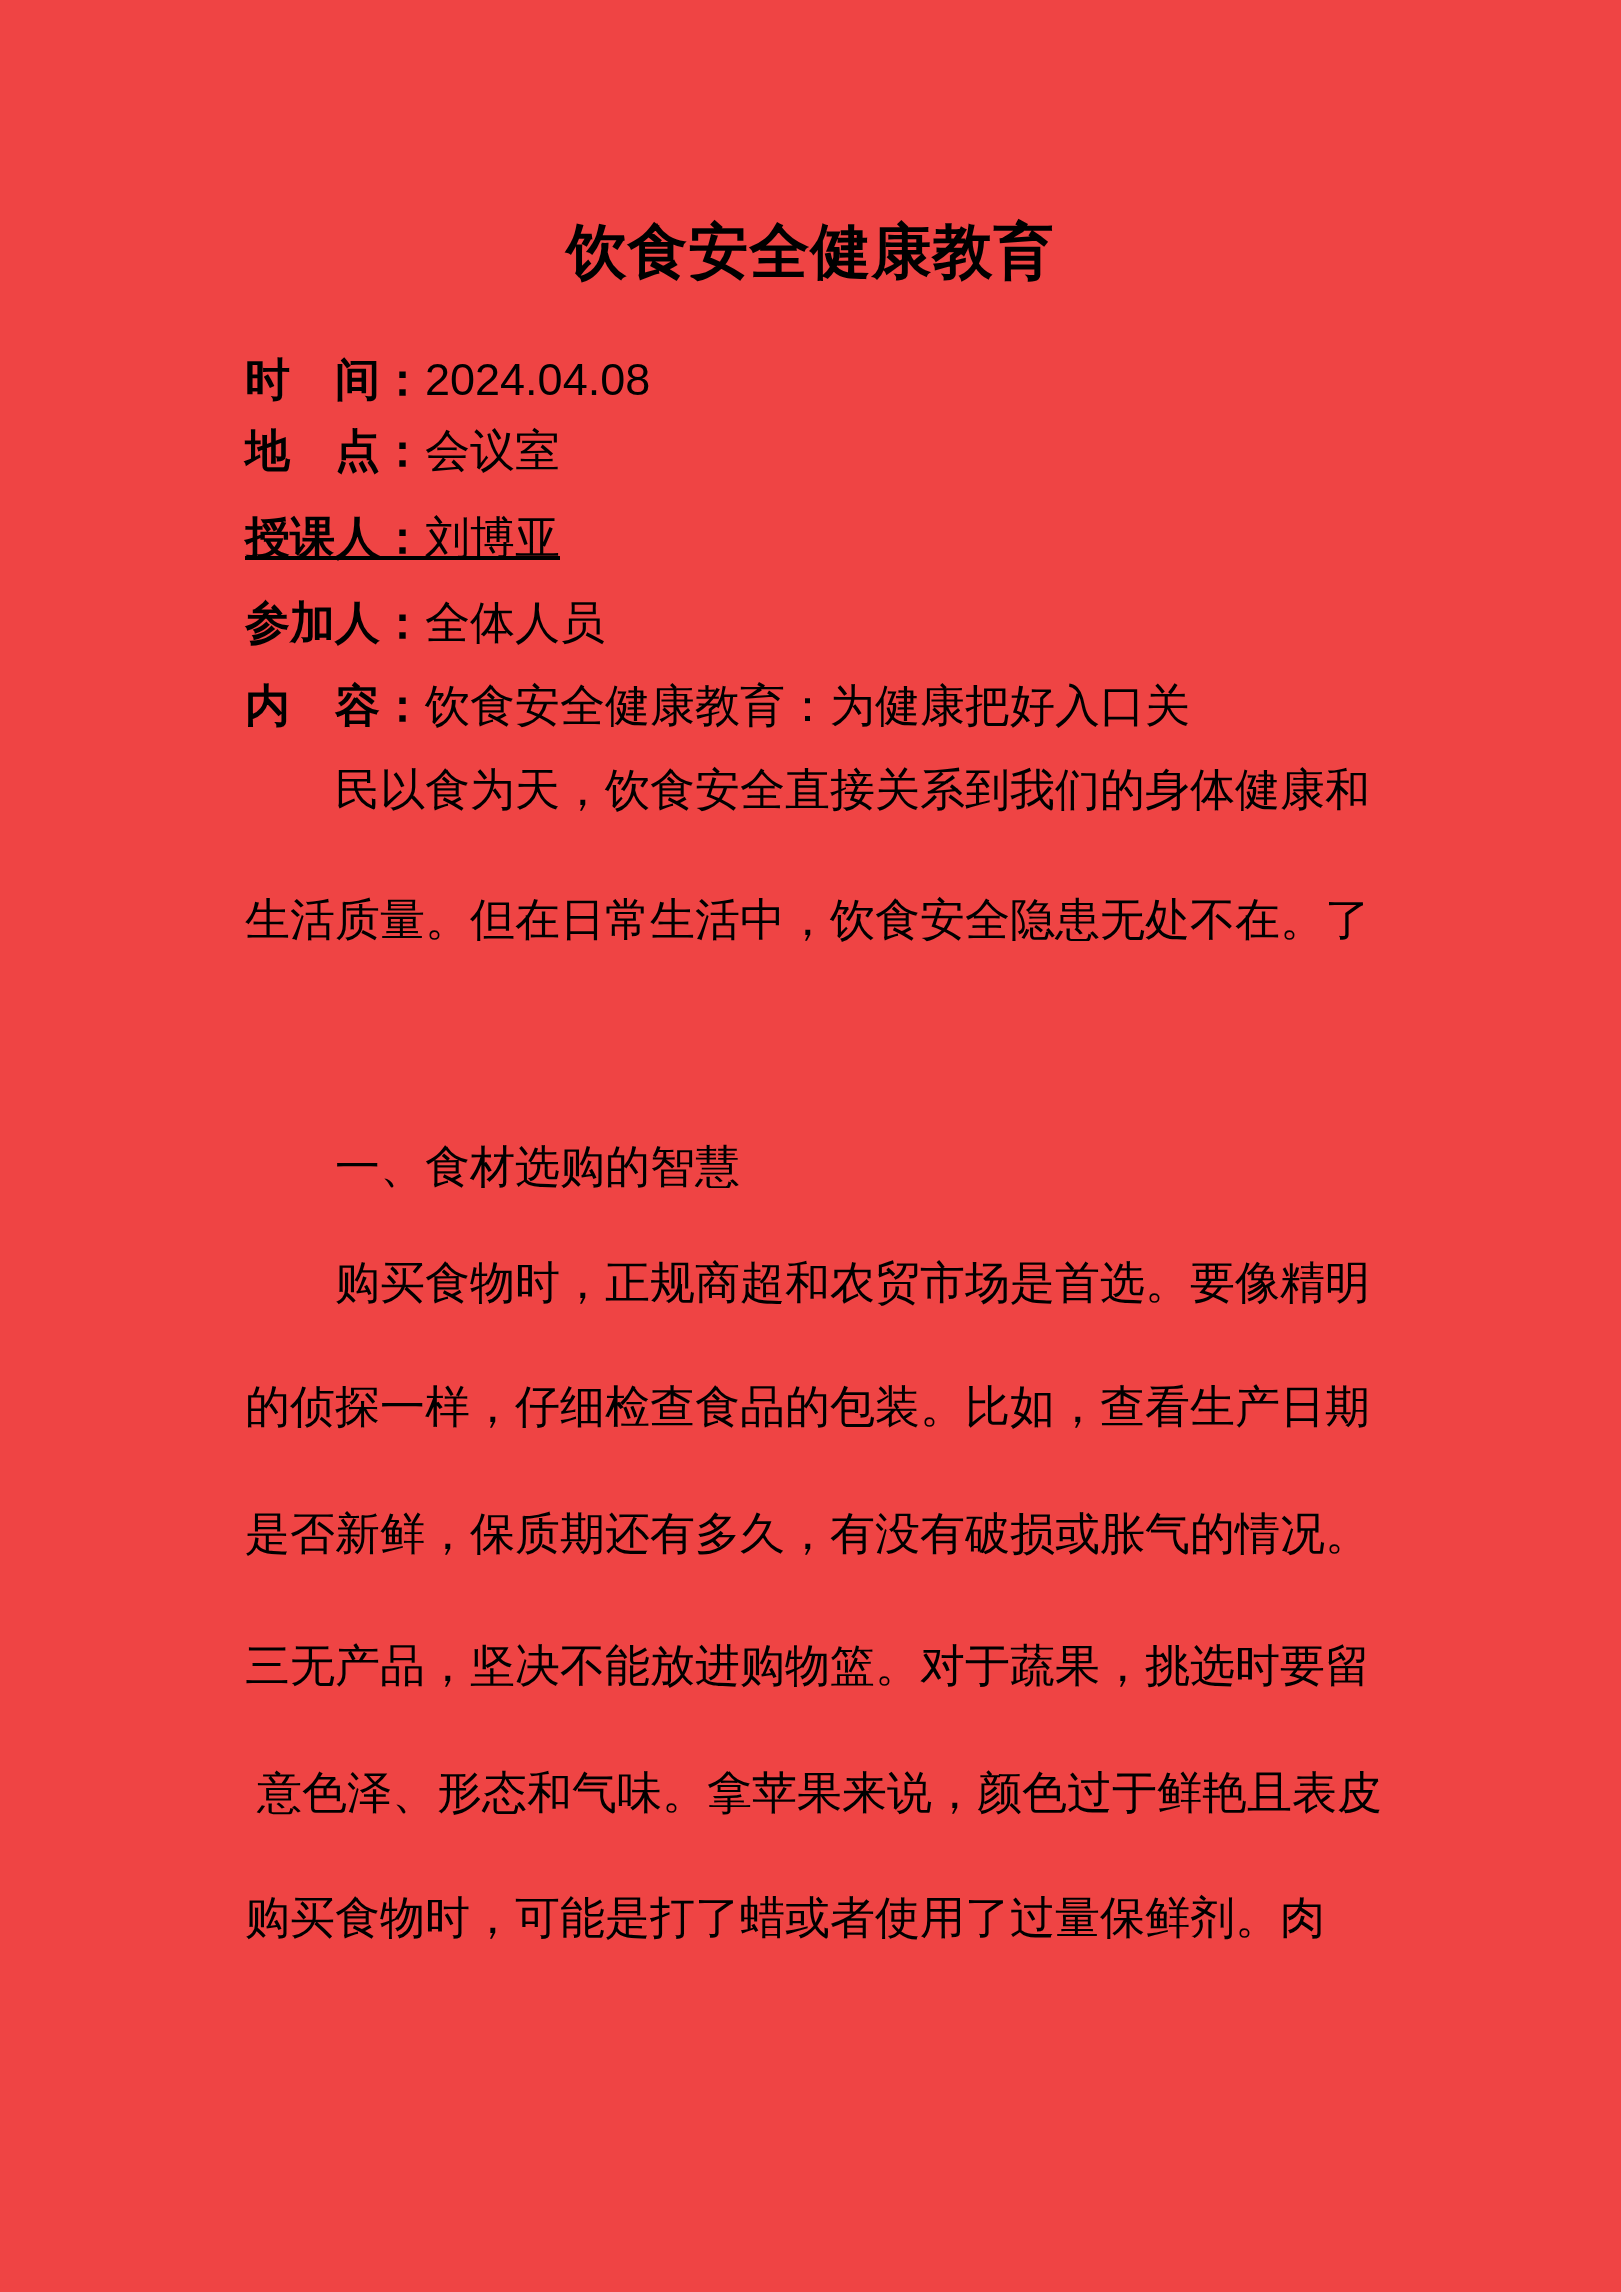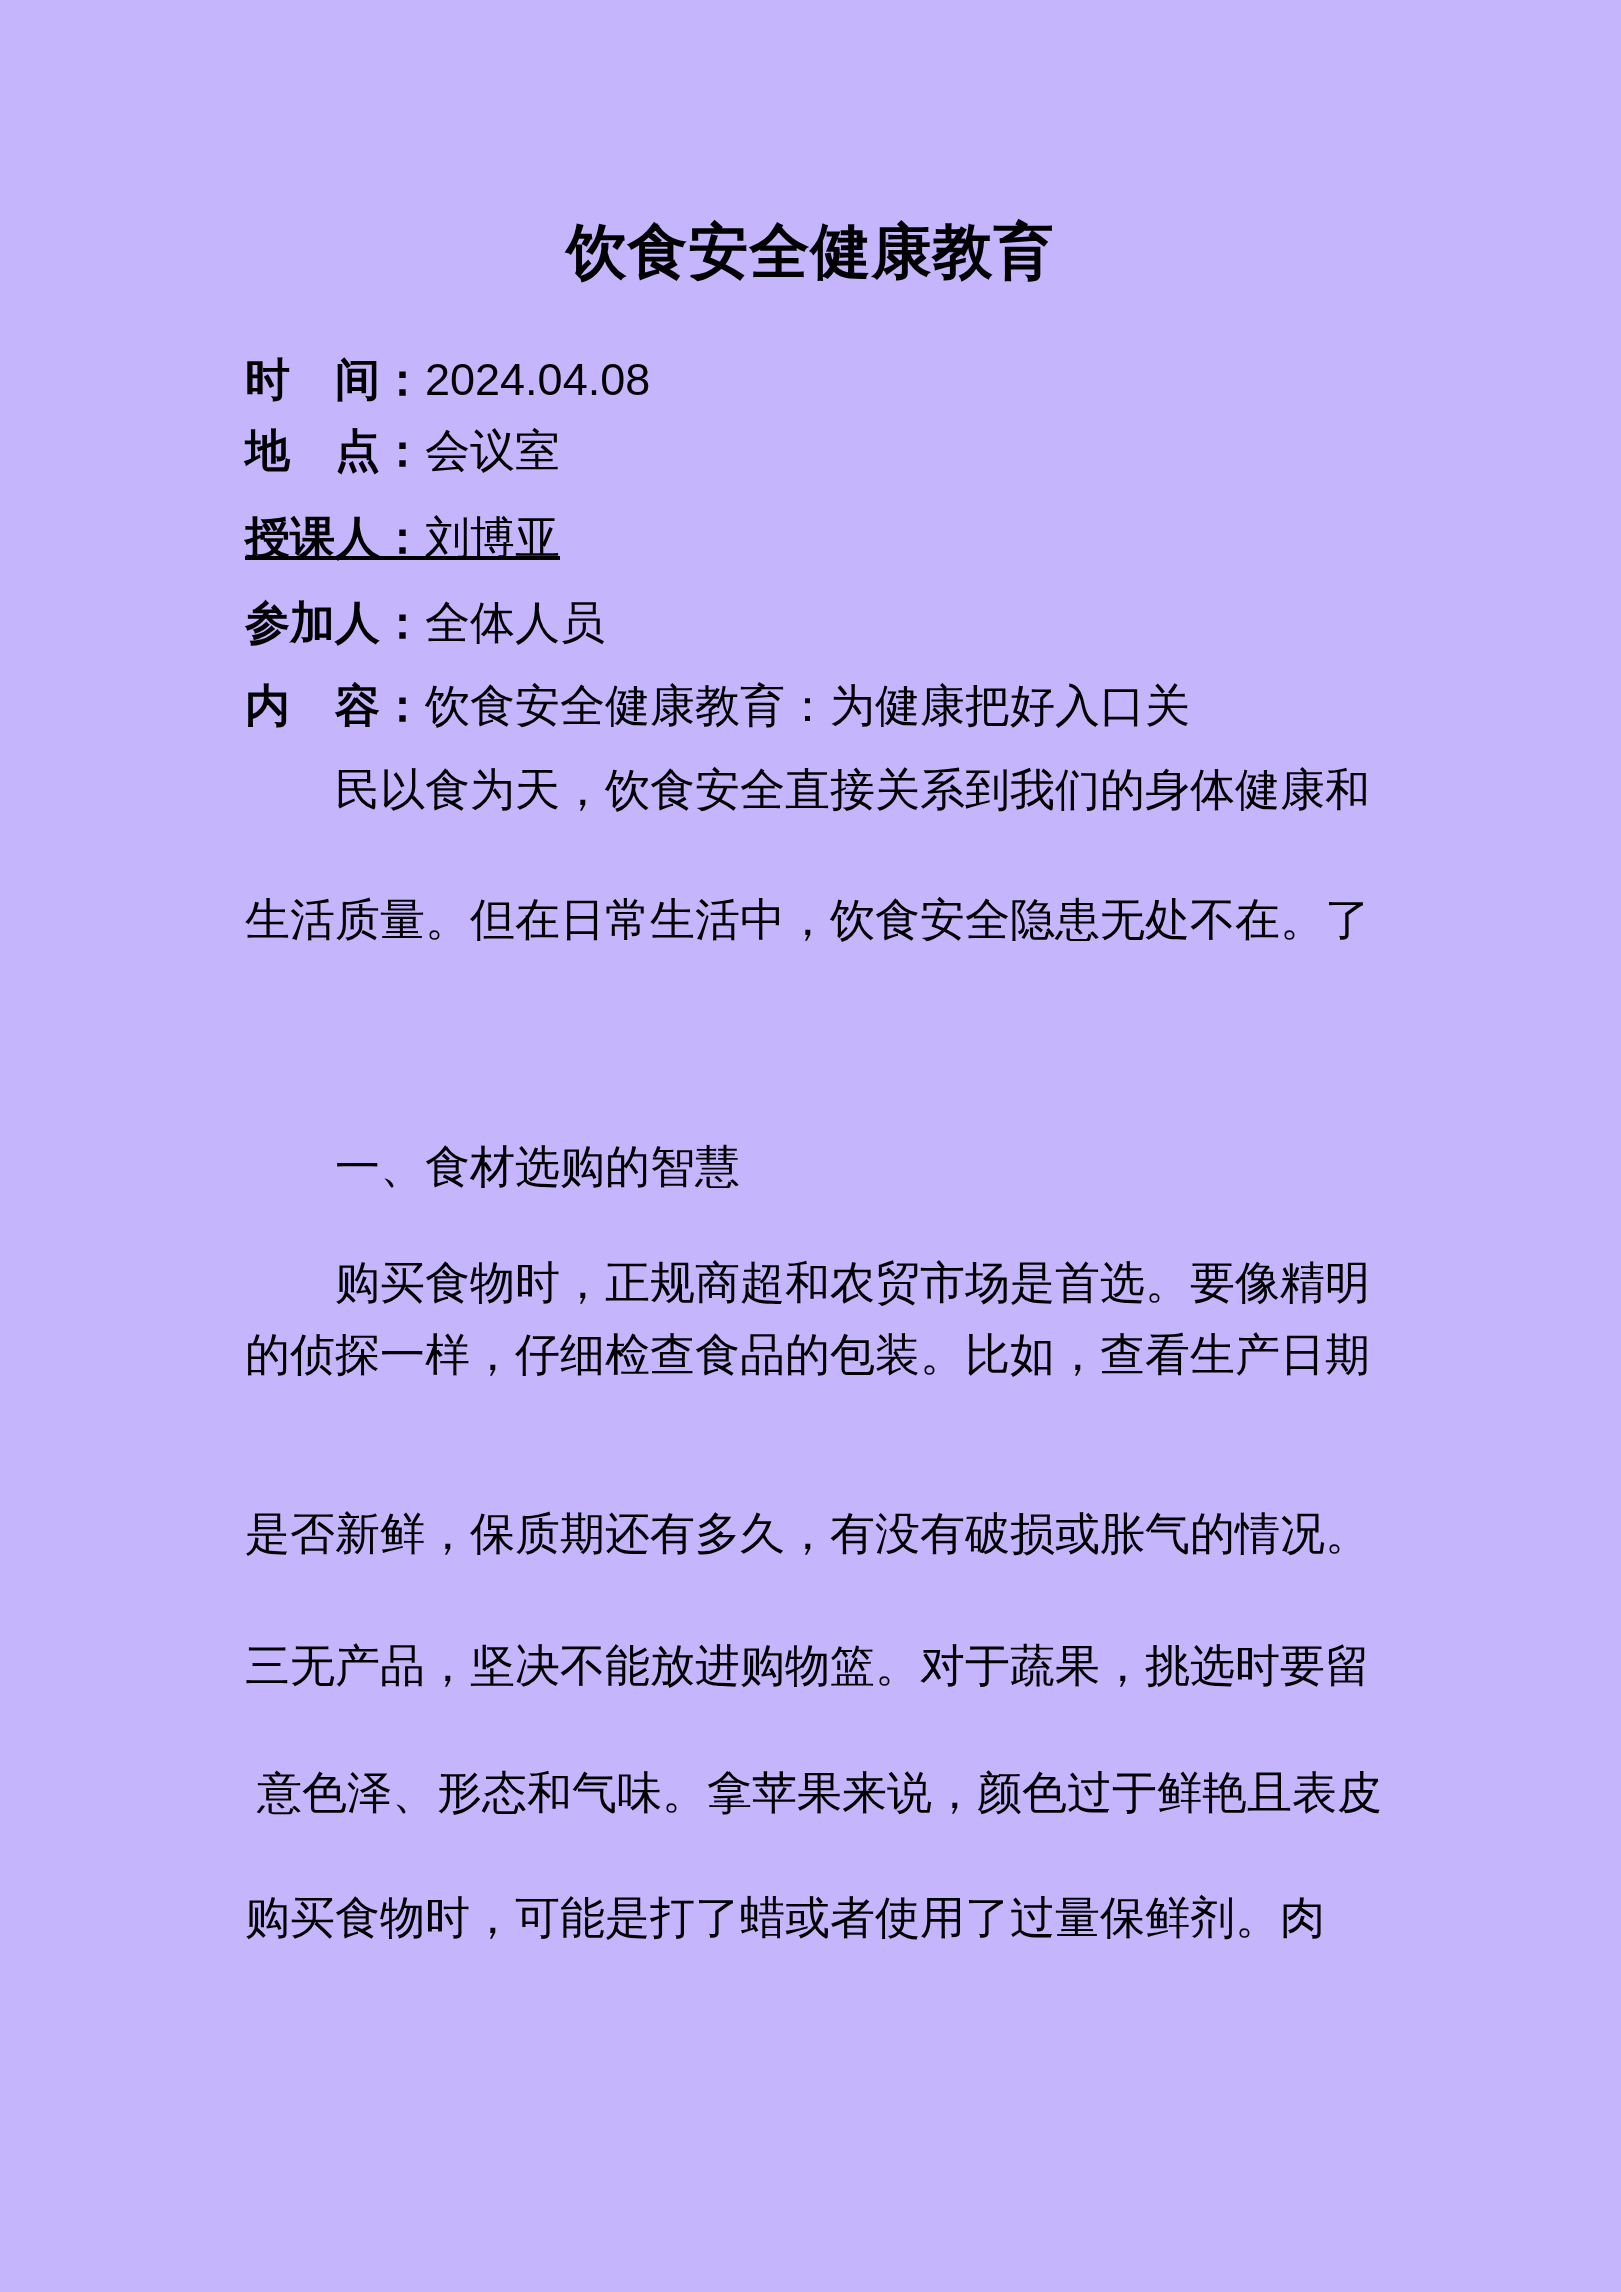--- a/index.html
+++ b/index.html
@@ -4,21 +4,21 @@
 <style>
   html, body {
     margin: 0;
     padding: 0;
     background: #e8e8e8;
   }
   .page {
     position: relative;
     width: 1621px;
     height: 2293px;
-    background: #c4b5fd;
+    background: #ef4444;
     overflow: hidden;
     font-family: "Liberation Sans", "DejaVu Sans", sans-serif;
     color: #000000;
   }
   .doc-title {
     position: absolute;
     top: 222px;
     left: 0;
     width: 1621px;
     margin: 0;
@@ -50,21 +50,21 @@
   .y-meta0 { top: 317px; margin-top: 40px; }
   .y-meta1 { top: 428px; }
   .y-meta2 { top: 515px; text-decoration: underline; }
   .y-meta3 { top: 600px; }
   .y-meta4 { top: 683px; }
   .y-p1l0  { top: 767px; }
   .y-p1l1  { top: 897px; }
   .y-p1l2  { top: 1022px; }
   .y-h1    { top: 1144px; }
   .y-p2l0  { top: 1260px; }
-  .y-p2l1  { top: 1332px; }
+  .y-p2l1  { top: 1384px; }
   .y-p2l2  { top: 1515px; font-family: Liberation Mono, monospace; }
   .y-p2l3  { top: 1643px; }
   .y-p2l4  { top: 1770px; margin-left: 12px; }
   .y-p2l5  { top: 1895px; }
 </style>
 </head>
 <body>
 
 <div class="page">
 

